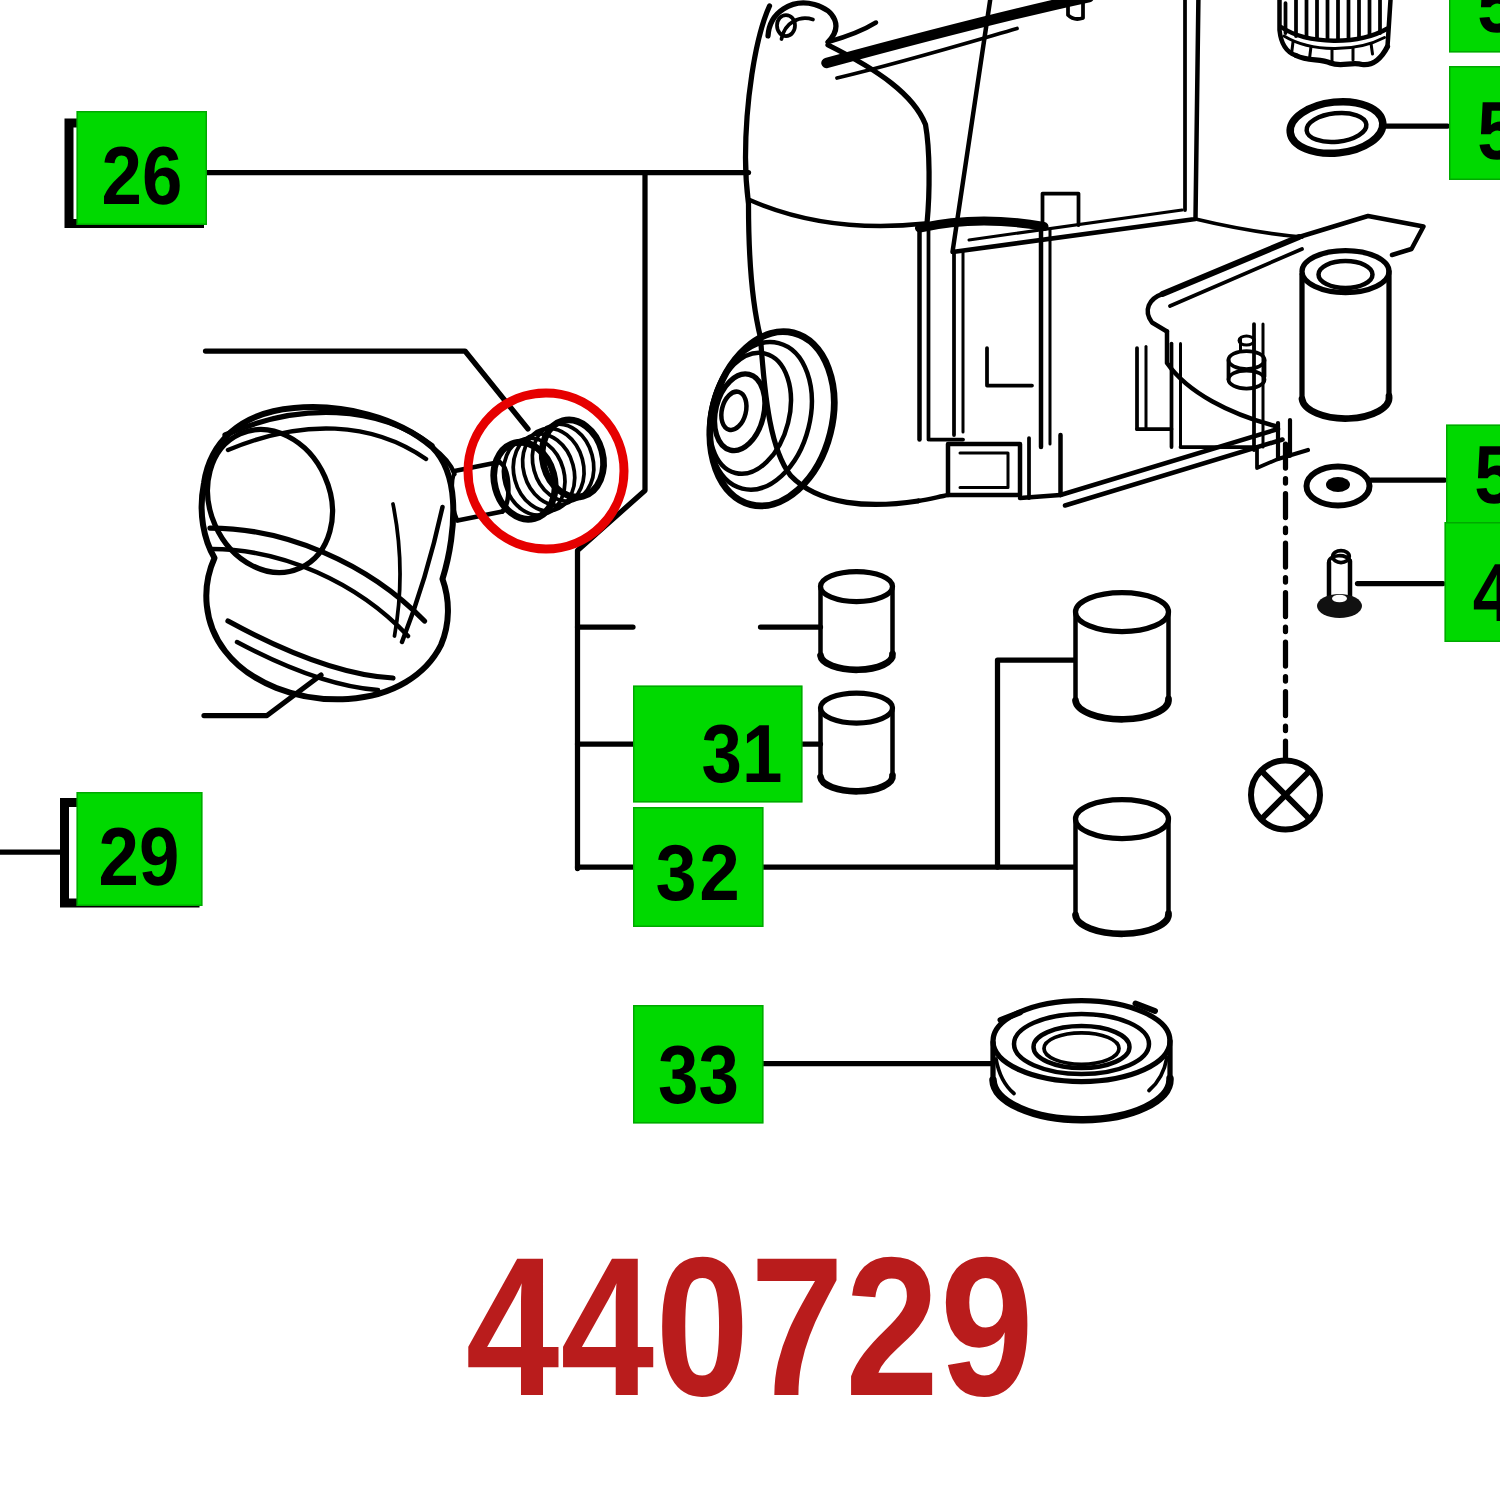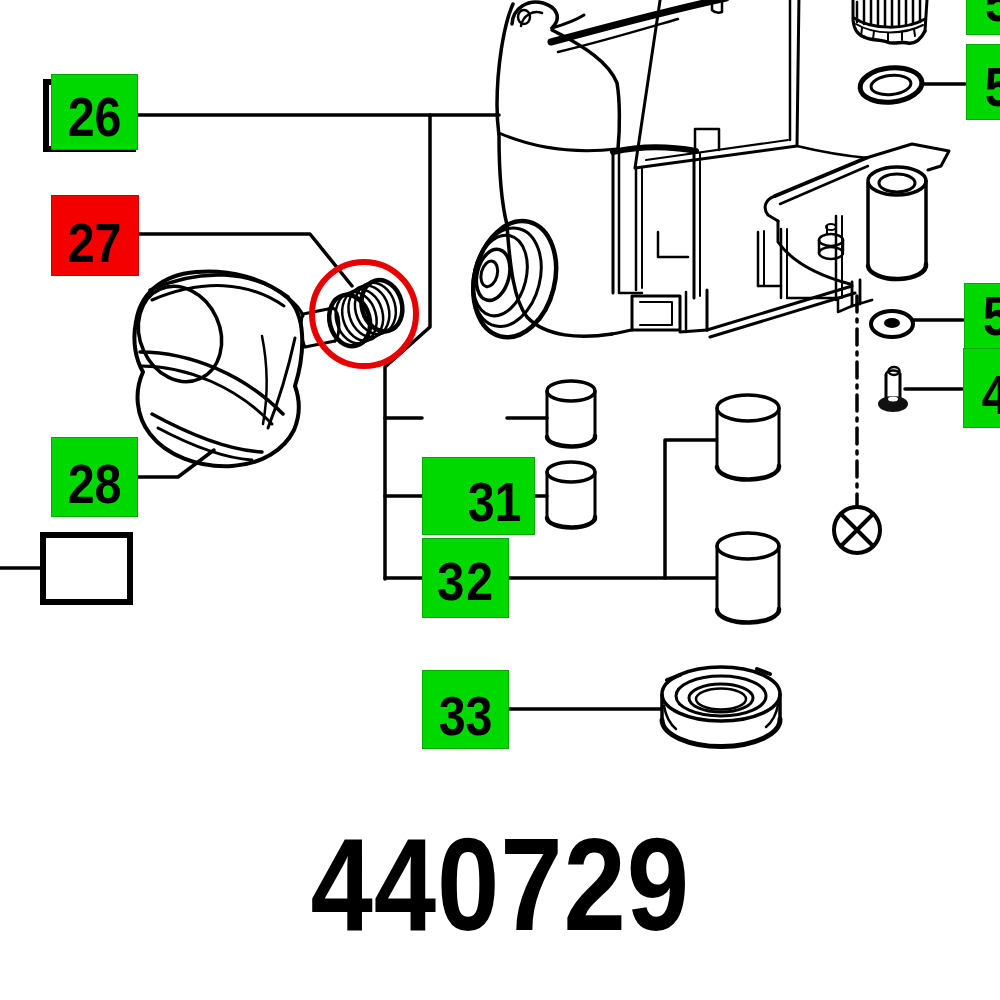--- a/index.html
+++ b/index.html
@@ -16,21 +16,21 @@
   .co .n{display:block;transform:scaleX(.88);}
   .fill-green{background:#00d900;border:1px solid rgba(0,110,0,.45);}
   .fill-red{background:#f40000;border:1px solid rgba(140,0,0,.4);}
   .bordered{
     position:absolute;box-sizing:border-box;border:6px solid #000;background:transparent;
   }
   
   #part-number{
     position:absolute;left:0;right:0;top:822px;height:124px;
     display:flex;align-items:center;justify-content:center;
-    font-size:132px;font-weight:700;color:#000000;letter-spacing:1px;
+    font-size:132px;font-weight:700;color:#b91c1c;letter-spacing:1px;
   }
   #part-number .n{display:block;transform:scaleX(.85);}
 </style>
 </head>
 <body>
 
 <div id="stage">
 
   <svg id="art" width="1000" height="1000" viewBox="0 0 1000 1000">
     <g fill="none" stroke="#000" stroke-width="3" stroke-linecap="round" stroke-linejoin="round">
@@ -238,29 +238,26 @@
         <path d="M841,514 L873,546 M873,514 L841,546"></path>
       </g>
     </g>
   </svg>
 
   <div class="bordered" style="left:43px;top:79px;width:93px;height:73px;"></div>
   <div class="co fill-green" style="left:51px;top:74px;width:85px;height:74px;">
     <span class="n">26</span>
   </div>
 
-  <div class="co fill-red" style="left:51px;top:195px;width:86px;height:79px;">
-    <span class="n">27</span>
-  </div>
-
-  <div class="co fill-green" style="left:51px;top:437px;width:85px;height:78px;">
-    <span class="n">28</span>
-  </div>
+
 
   <div class="bordered" style="left:40px;top:532px;width:93px;height:73px;"></div>
+  <div class="co fill-green" style="left:51px;top:528px;width:82px;height:74px;">
+    <span class="n">29</span>
+  </div>
 
 
   <div class="co fill-green" style="left:422px;top:457px;width:79px;height:76px;padding-left:32px;">
     <span class="n">31</span>
   </div>
 
   <div class="co fill-green" style="left:422px;top:538px;width:85px;height:78px;font-family:Liberation Mono, monospace;">
     <span class="n">32</span>
   </div>
 

